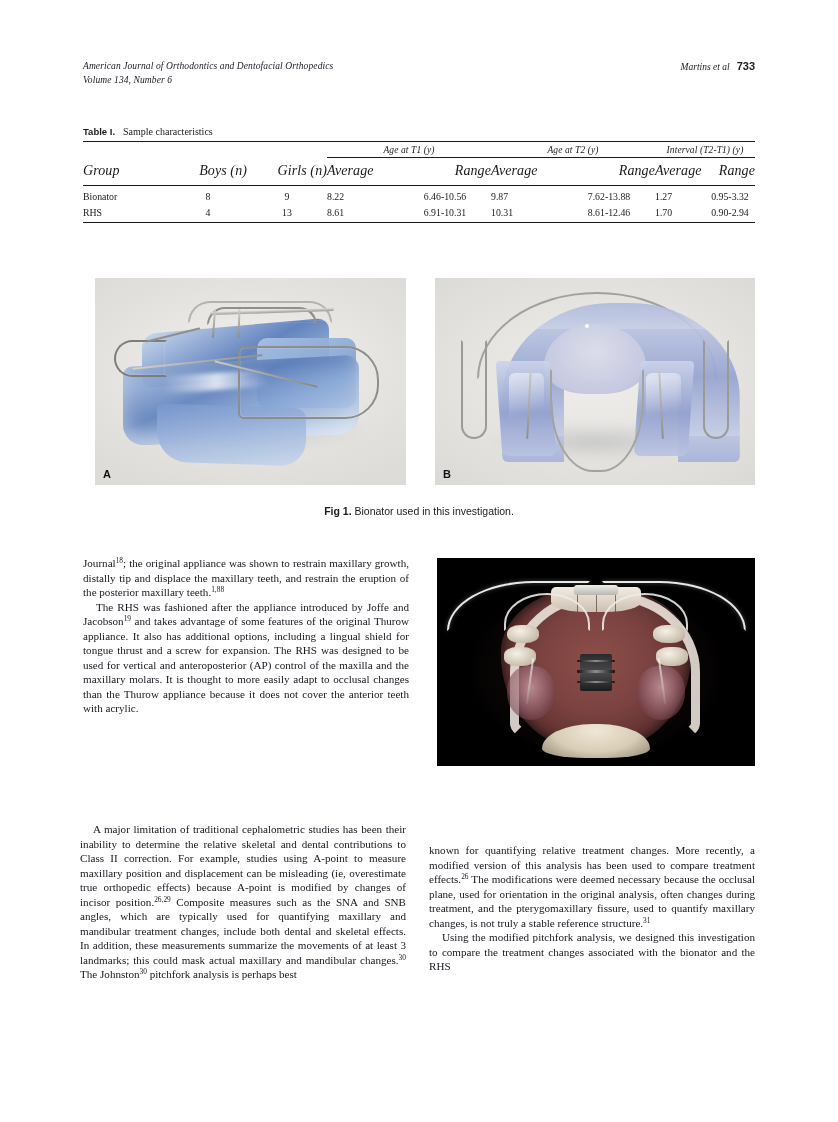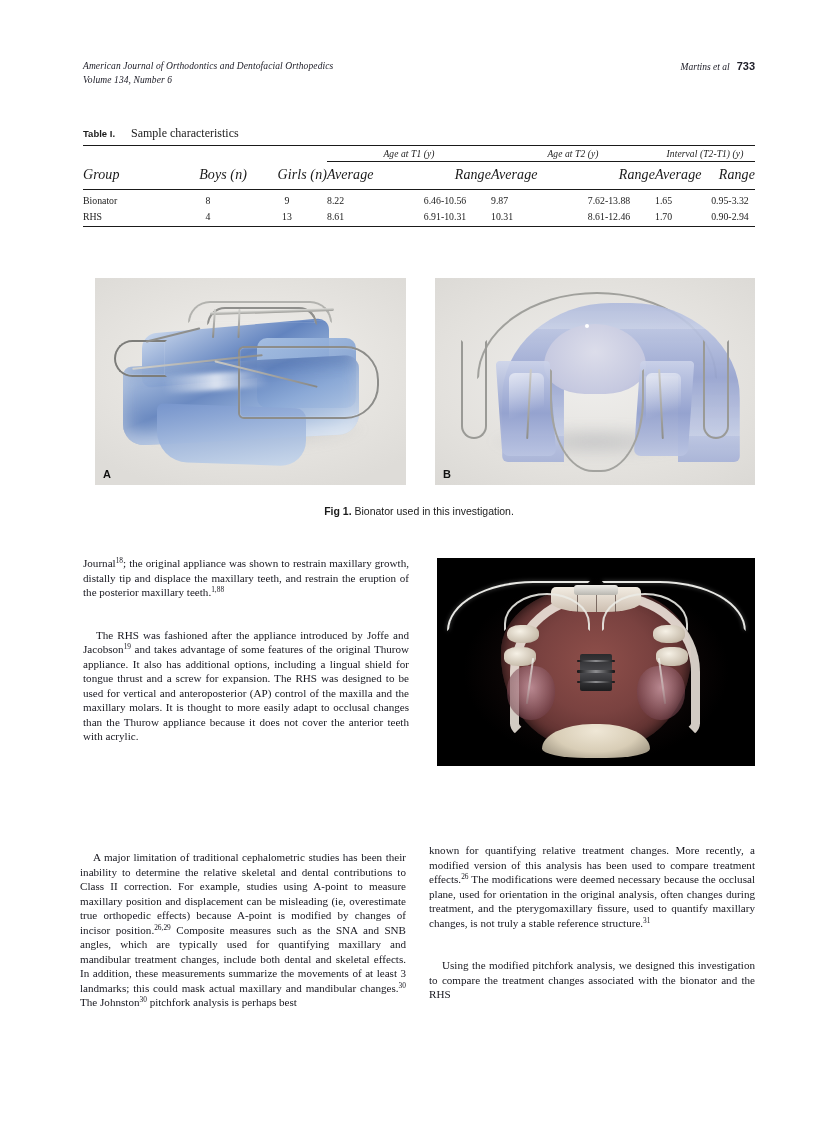--- a/index.html
+++ b/index.html
@@ -73,22 +73,22 @@
     color: #1a1a1a;
     margin-bottom: 4px;
     font-family: "Liberation Sans", sans-serif;
   }
   .table-caption .tlabel {
     font-weight: bold;
     font-size: 9.5px;
   }
   .table-caption .ttitle {
     font-family: "Liberation Serif", serif;
-    font-size: 12px;
-    margin-left: 16px;
+    font-size: 10px;
+    margin-left: 8px;
   }
   table.sample {
     border-collapse: collapse;
     width: 672px;
     font-size: 9.5px;
     table-layout: fixed;
   }
   table.sample td, table.sample th {
     padding: 0;
     font-weight: normal;
@@ -206,21 +206,21 @@
   .col {
     position: absolute;
     font-size: 11.1px;
     line-height: 14.55px;
     text-align: justify;
     text-justify: inter-word;
     color: #16161e;
     hyphens: manual;
   }
   .col p { margin: 0; text-indent: 0; }
-  .col p.indent { text-indent: 13px; margin-top: 28px; }
+  .col p.indent { text-indent: 13px; }
   .col-left-top {
     left: 83px;
     top: 556px;
     width: 326px;
   }
   .col-left-bottom {
     left: 80px;
     top: 822px;
     width: 326px;
   }
@@ -565,21 +565,21 @@
 
 
       <tr>
         <td class="cell c-left">Bionator</td>
         <td class="cell c-center">8</td>
         <td class="cell c-center">9</td>
         <td class="cell c-left">8.22</td>
         <td class="cell c-center">6.46-10.56</td>
         <td class="cell c-left">9.87</td>
         <td class="cell c-center">7.62-13.88</td>
-        <td class="cell c-left">1.65</td>
+        <td class="cell c-left">1.27</td>
         <td class="cell c-center">0.95-3.32</td>
       </tr>
 
       <tr>
         <td class="cell c-left">RHS</td>
         <td class="cell c-center">4</td>
         <td class="cell c-center">13</td>
         <td class="cell c-left">8.61</td>
         <td class="cell c-center">6.91-10.31</td>
         <td class="cell c-left">10.31</td>

